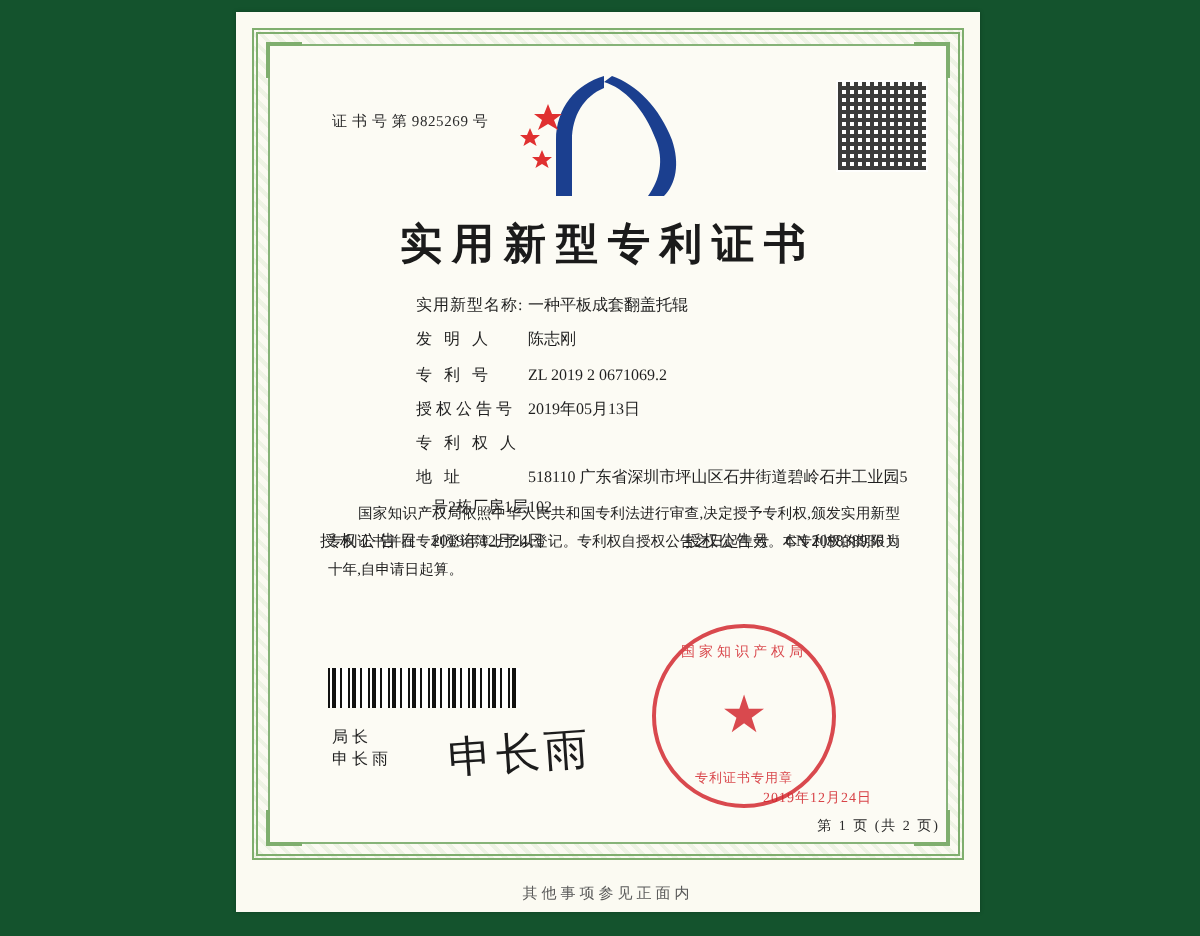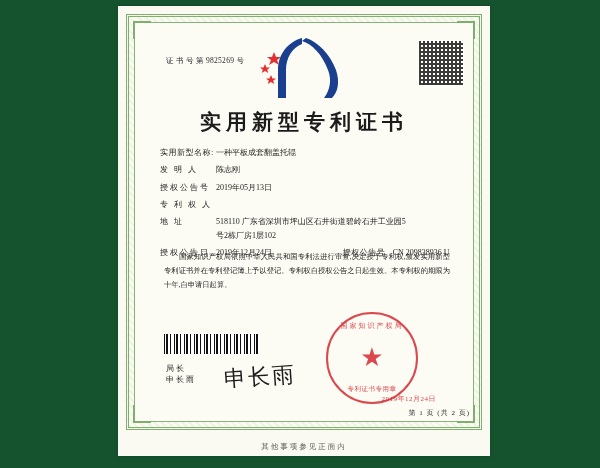--- a/index.html
+++ b/index.html
@@ -131,20 +131,21 @@
     top: 126px;
     font-size: 8px;
     color: #1f1f1f;
     line-height: 1.35;
   }
   .field-row {
     display: flex;
     align-items: baseline;
     margin-bottom: 6.5px;
     white-space: nowrap;
+    margin-left: 48px;
   }
   .field-label {
     width: 56px;
     flex: 0 0 56px;
     letter-spacing: 2px;
   }
   .field-label.wide { letter-spacing: 0.5px; }
   .field-value {
     flex: 1 1 auto;
     overflow: hidden;
@@ -320,20 +321,24 @@
       <div class="fields">
         <div class="field-row">
           <span class="field-label wide">实用新型名称:</span>
           <span class="field-value">一种平板成套翻盖托辊</span>
         </div>
         <div class="field-row">
           <span class="field-label">发 明 人</span>
           <span class="field-value">陈志刚</span>
         </div>
         <div class="field-row">
+          <span class="field-label">专 利 号</span>
+          <span class="field-value">ZL 2019 2 0671069.2</span>
+        </div>
+        <div class="field-row">
           <span class="field-label">授权公告号</span>
           <span class="field-value">2019年05月13日</span>
         </div>
         <div class="field-row">
           <span class="field-label">专 利 权 人</span>
         </div>
         <div class="field-row">
           <span class="field-label">地        址</span>
           <span class="field-value">518110 广东省深圳市坪山区石井街道碧岭石井工业园5</span>
         </div>

